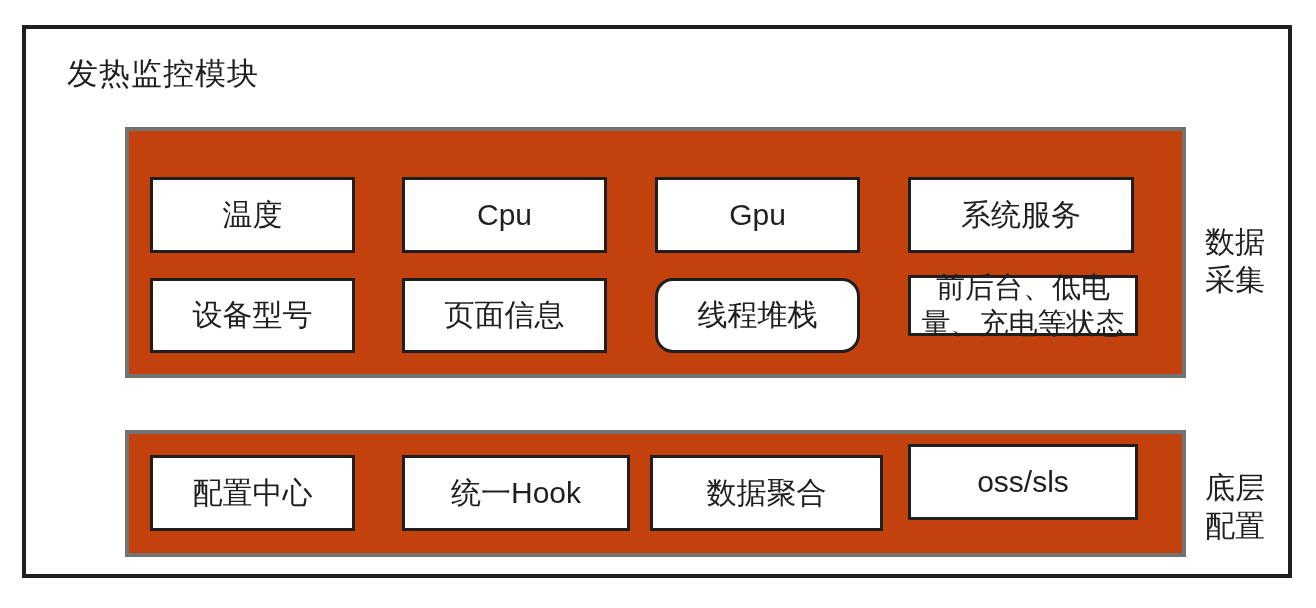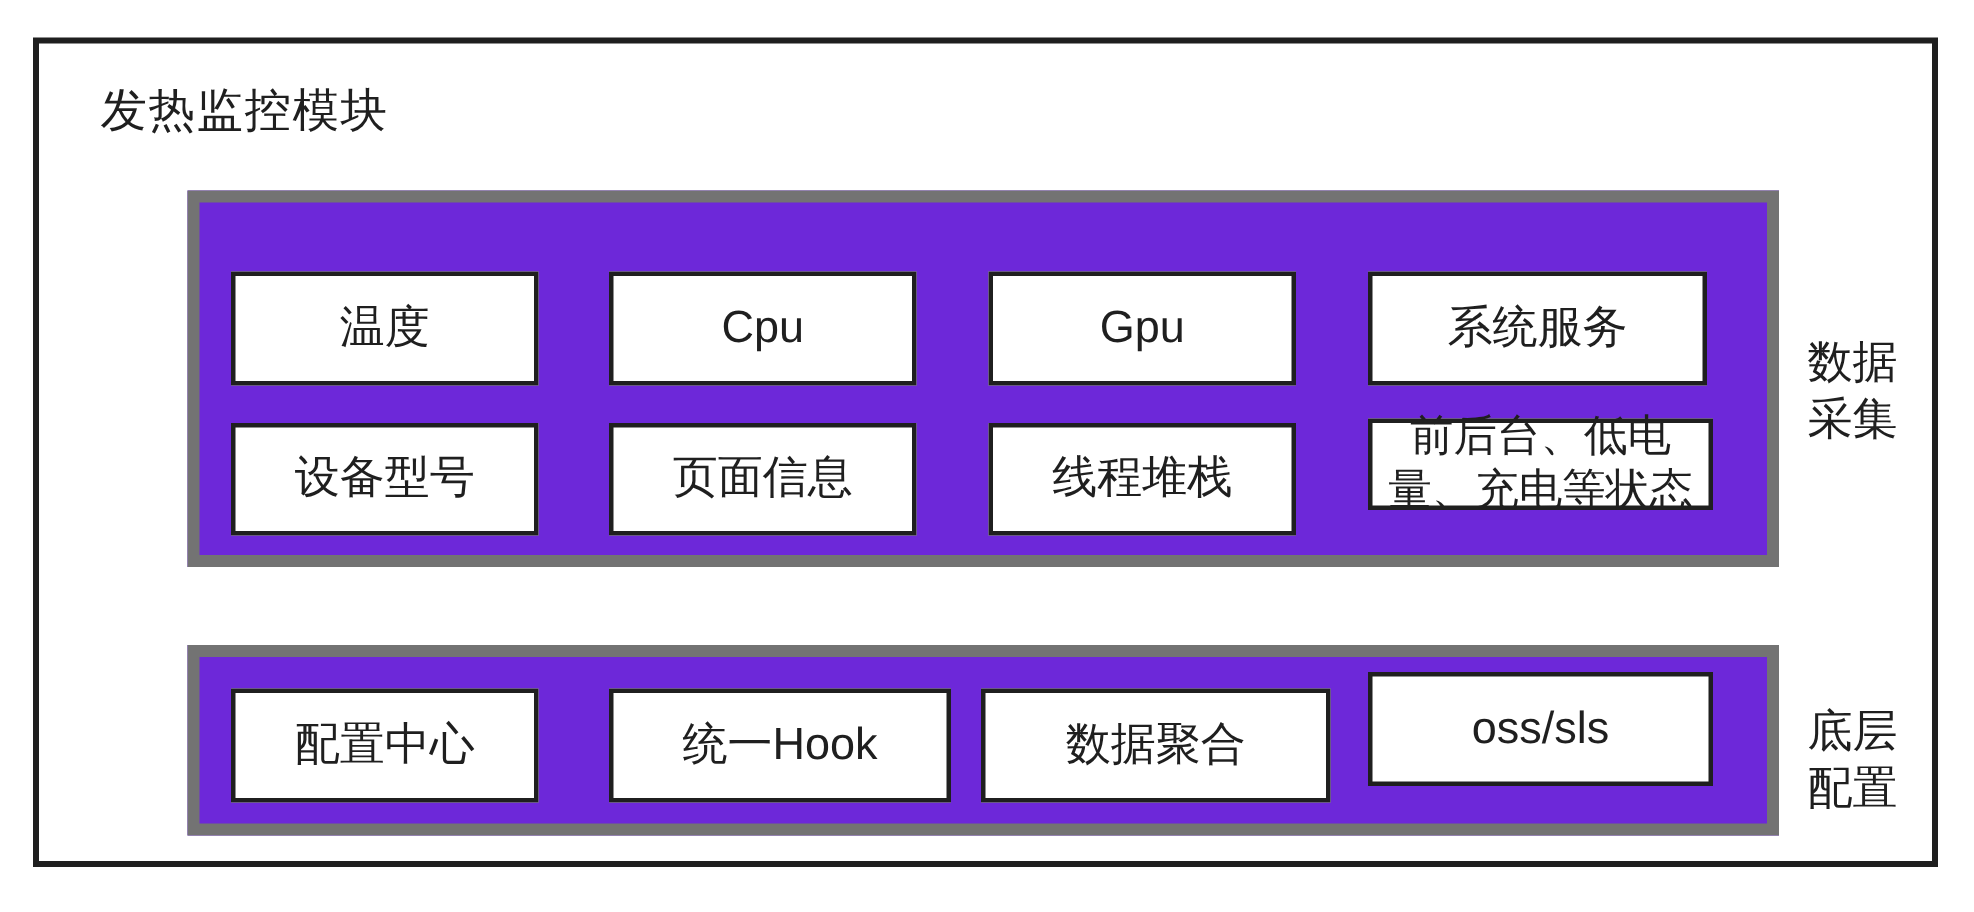--- a/index.html
+++ b/index.html
@@ -20,23 +20,23 @@
     box-sizing: border-box;
     background: #ffffff;
   }
   .diagram-title {
     position: absolute; left: 41px; top: 24px;
     font-size: 31px; letter-spacing: 1px;
     white-space: nowrap;
   }
   .group {
     position: absolute;
-    border: 8px solid #737373;
+    border: 4px solid #737373;
     box-sizing: border-box;
-    background: #6d28d9;
+    background: #c2410c;
   }
   .group-top { left: 99px; top: 98px; width: 1061px; height: 251px; }
   .group-bottom { left: 99px; top: 401px; width: 1061px; height: 127px; }
   .node {
     position: absolute;
     border: 3px solid #1f1f1f;
     box-sizing: border-box;
     background: #ffffff;
     display: flex; align-items: center; justify-content: center;
     text-align: center;
@@ -44,21 +44,21 @@
     padding: 0 6px;
   }
   
   .n-temp   { left: 21px;  top: 46px;  width: 205px; height: 76px; }
   .n-cpu    { left: 273px; top: 46px;  width: 205px; height: 76px; }
   .n-gpu    { left: 526px; top: 46px;  width: 205px; height: 76px; }
   .n-sys    { left: 779px; top: 46px;  width: 226px; height: 76px; }
   
   .n-model  { left: 21px;  top: 147px; width: 205px; height: 75px; }
   .n-page   { left: 273px; top: 147px; width: 205px; height: 75px; }
-  .n-thread { left: 526px; top: 147px; width: 205px; height: 75px; }
+  .n-thread { left: 526px; top: 147px; width: 205px; height: 75px; border-radius: 18px; }
   .n-state  { left: 779px; top: 144px; width: 230px; height: 61px; font-size: 29px; justify-content: center; }
   
   .n-config { left: 21px;  top: 21px;  width: 205px; height: 76px; }
   .n-hook   { left: 273px; top: 21px;  width: 228px; height: 76px; }
   .n-agg    { left: 521px; top: 21px;  width: 233px; height: 76px; }
   .n-oss    { left: 779px; top: 10px;  width: 230px; height: 76px; }
   .side-label {
     position: absolute;
     font-size: 30px; line-height: 38px;
     text-align: left; white-space: nowrap;

